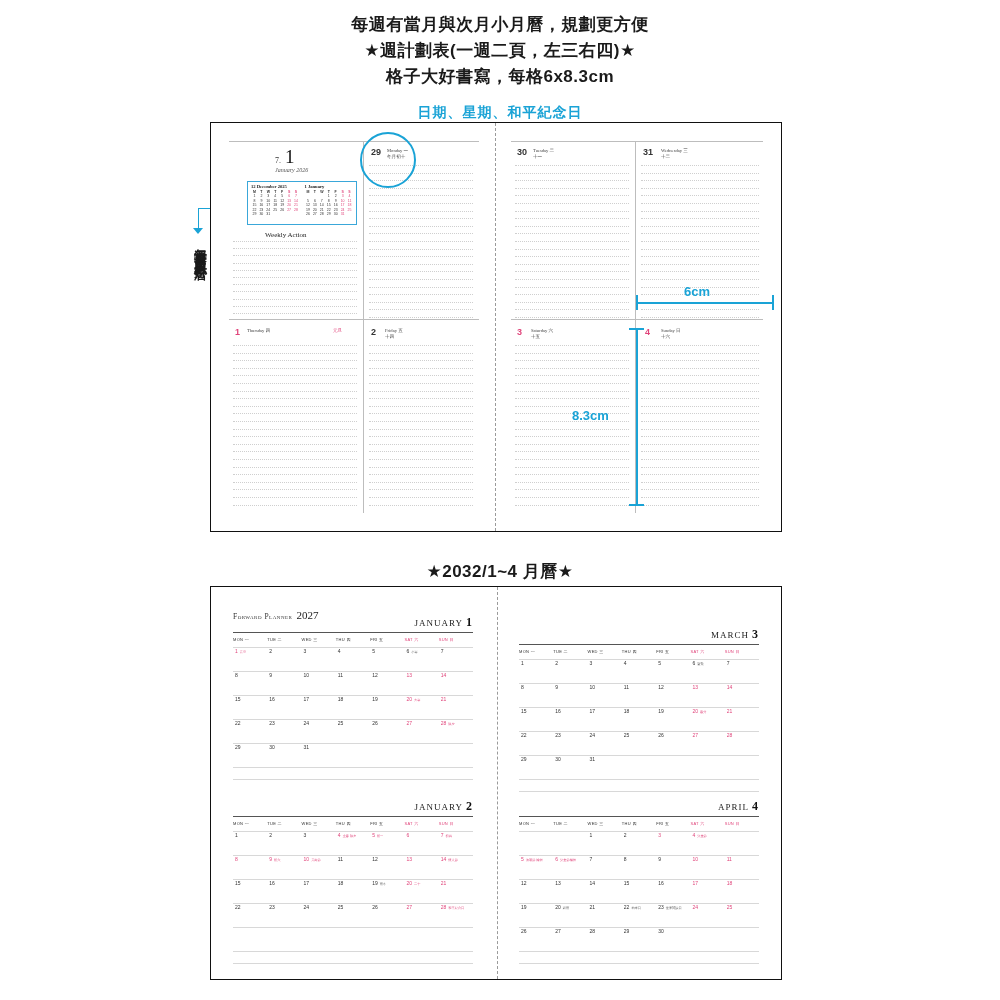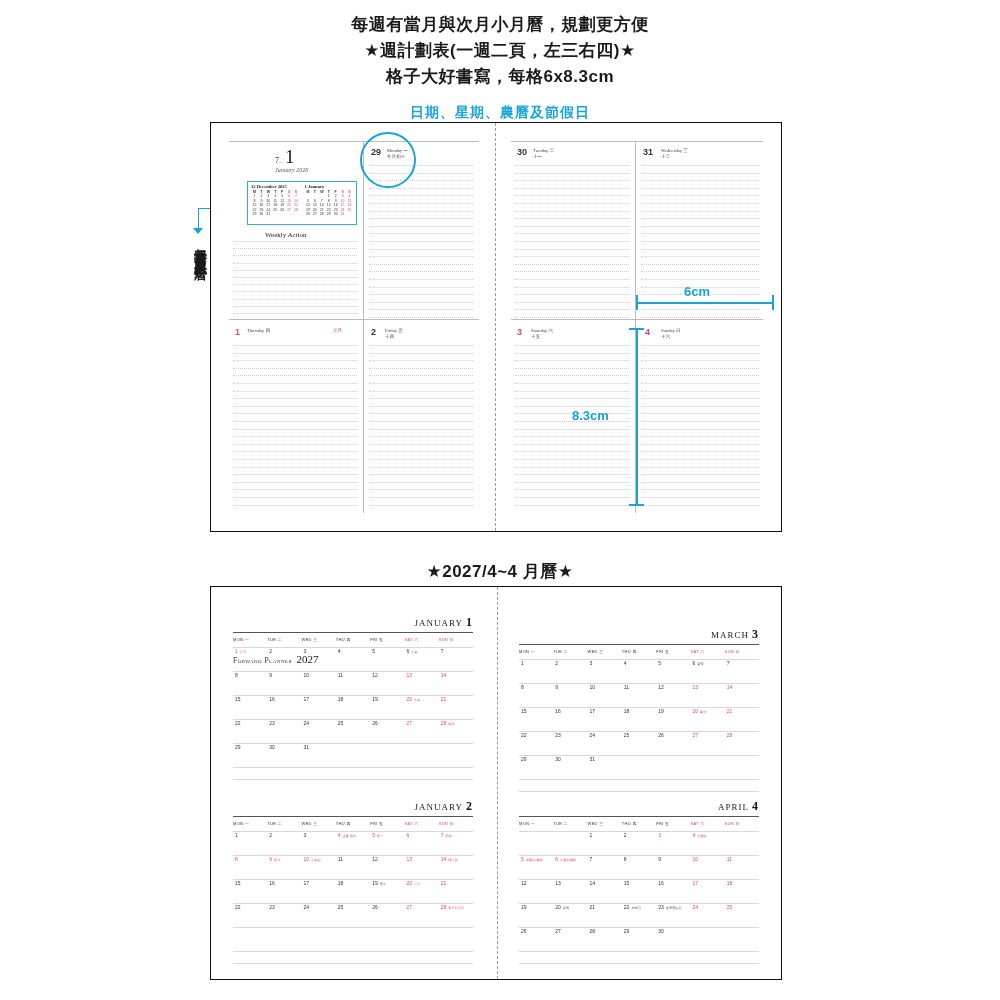--- a/index.html
+++ b/index.html
@@ -107,21 +107,21 @@
 
   
   .mid-head{
     position:absolute;left:0;top:560px;width:1000px;text-align:center;
     font-size:17px;font-weight:600;color:#1a1a1a;letter-spacing:.5px;
   }
 
   
   #month-spread{left:210px;top:586px;width:570px;height:392px;}
   .mheader{
-    position:absolute;font-family:"Liberation Serif",serif;margin-top:44px;
+    position:absolute;font-family:"Liberation Serif",serif;
   }
   .fp-title{font-size:7.5px;color:#333;font-variant:small-caps;letter-spacing:.5px;}
   .fp-year{font-size:11px;color:#222;font-family:"Liberation Serif",serif;}
   .mon-name{
     position:absolute;font-family:"Liberation Serif",serif;
     font-size:9px;color:#222;letter-spacing:1px;text-align:right;
   }
   .mon-num{font-size:12px;color:#111;font-weight:700;margin-left:3px;}
   .mon-underline{position:absolute;height:0;border-top:1px solid #555;}
 
@@ -149,21 +149,21 @@
 </head>
 <body>
 
 <div class="page">
 
   <div class="head-block">
     <div class="head-line">每週有當月與次月小月曆，規劃更方便</div>
     <div class="head-line">★週計劃表(一週二頁，左三右四)★</div>
     <div class="head-line">格子大好書寫，每格6x8.3cm</div>
   </div>
-  <div class="sub-blue">日期、星期、農曆及節假日</div>
+  <div class="sub-blue">日期、星期、和平紀念日</div>
 
   <div class="vert-note" style="left:192px;top:238px;height:200px;">每週有當月與次月小月曆</div>
   <div class="elbow" style="left:186px;top:208px;width:64px;height:34px;">
     <div class="h" style="left:12px;top:0;width:52px;"></div>
     <div class="v" style="left:12px;top:0;height:22px;"></div>
     <div class="arrow" style="left:7px;top:20px;"></div>
   </div>
 
   <div class="spread" id="weekly-spread">
     <div class="fold" style="left:284px;"></div>
@@ -507,21 +507,21 @@
   <div class="hline" style="left:636px;top:302px;width:138px;"></div>
   <div class="tick" style="left:636px;top:295px;width:2px;height:15px;"></div>
   <div class="tick" style="left:772px;top:295px;width:2px;height:15px;"></div>
   <div class="meas-label" style="left:684px;top:284px;">6cm</div>
 
   <div class="vline" style="left:636px;top:328px;height:178px;"></div>
   <div class="tick" style="left:629px;top:328px;width:15px;height:2px;"></div>
   <div class="tick" style="left:629px;top:504px;width:15px;height:2px;"></div>
   <div class="meas-label" style="left:572px;top:408px;">8.3cm</div>
 
-  <div class="mid-head">★2027/4~4 月曆★</div>
+  <div class="mid-head">★2032/1~4 月曆★</div>
 
   <div class="spread" id="month-spread">
     <div class="fold" style="left:286px;"></div>
 
     <div class="mheader" style="left:22px;top:18px;">
       <span class="fp-title">Forward Planner</span>
       <span class="fp-year">2027</span>
     </div>
 
     <div id="months-root">

